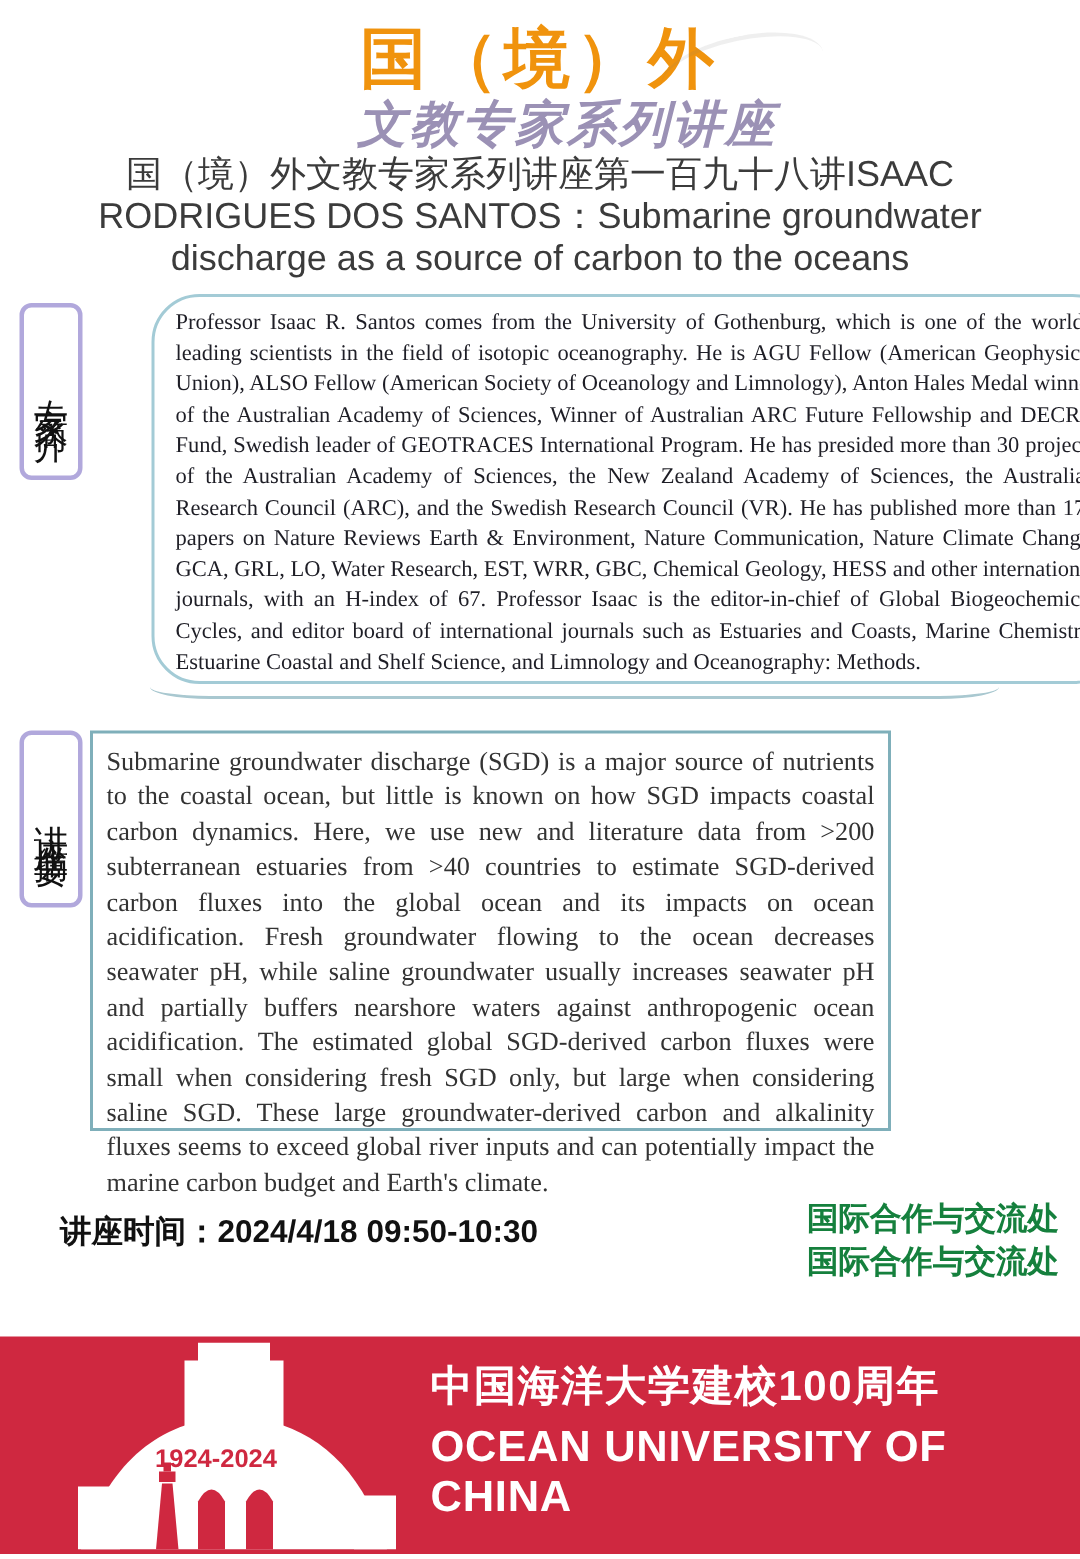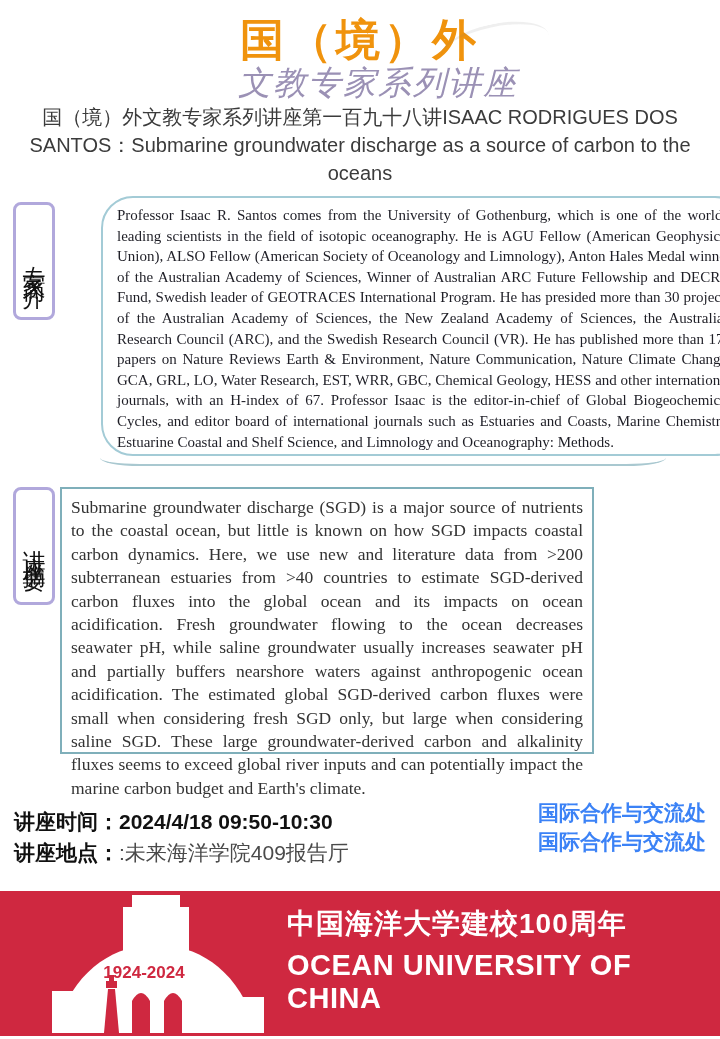--- a/index.html
+++ b/index.html
@@ -11,33 +11,33 @@
   }
 
   
   .logo-wrap { position:absolute; top:10px; left:0; width:720px; text-align:center; }
   .logo-line1 {
     font-family:"Liberation Sans", sans-serif;
     font-size:44px; font-weight:900; color:#F0930D; letter-spacing:4px; line-height:60px;
   }
   .logo-line2 {
     font-family:"Liberation Sans", sans-serif;
-    font-size:33px; font-weight:400; font-style:italic; color:#9B91B5;
+    font-size:33px; font-weight:700; font-style:italic; color:#9B91B5;
     letter-spacing:2px; line-height:34px; margin-top:-4px;padding-left:36px;
   }
   .logo-swirl {
     position:absolute; top:14px; left:440px; width:110px; height:44px;
     border-top:3px solid rgba(120,120,120,0.12); border-radius:50%;
     transform:rotate(-12deg);
   }
 
   
   .title-block {
     position:absolute; top:103px; left:20px; width:680px;
-    text-align:center; color:#3B3B3B; font-size:20px; line-height:28px; font-weight:400;
+    text-align:center; color:#3B3B3B; font-size:24px; line-height:28px; font-weight:400;
   }
   .title-zh { font-family:"Liberation Serif", serif; }
   .title-en { font-family:"Liberation Sans", sans-serif; }
 
   
   .v-label {
     position:absolute; left:13px; width:42px;
     border:3px solid #B1A8DC; border-radius:8px; background:#ffffff;
     display:flex; align-items:center; justify-content:center;
     font-family:"Liberation Serif", serif; font-size:23px; color:#111111;
@@ -64,28 +64,28 @@
   
   .abs-box {
     position:absolute; top:487px; left:60px; width:534px; height:267px;
     border:2px solid #7FAFBA; background:#ffffff;
     padding:7px 9px;
     font-family:Liberation Serif, serif; font-size:17.5px; line-height:23.4px;
     color:#333333; text-align:justify;
   }
 
   
-  .info-left { position:absolute; top:806px; left:14px; font-size:21px; line-height:31px; color:#111111; }
+  .info-left { position:absolute; top:806px; left:40px; font-size:21px; line-height:31px; color:#111111; }
   .info-row { white-space:nowrap; }
   .info-label { font-weight:bold; font-family:"Liberation Sans", sans-serif; }
   .info-time  { font-weight:bold; font-family:"Liberation Sans", sans-serif; }
   .info-place { font-weight:400; color:#4A4A4A; }
   .info-right {
     position:absolute; top:798px; right:14px; text-align:right;
-    font-weight:bold; font-size:21px; line-height:29px; color:#3b82f6;
+    font-weight:bold; font-size:21px; line-height:29px; color:#15803d;
     font-family:"Liberation Sans", sans-serif;
   }
 
   
   .banner {
     position:absolute; top:891px; left:0; width:720px; height:145px;
     background:#CF2840; display:flex; align-items:center;
   }
   .banner-logo { position:absolute; left:52px; top:4px; width:212px; height:138px; }
   .banner-text { position:absolute; left:287px; top:8px; color:#ffffff; }
@@ -114,23 +114,20 @@
   <div class="bio-box">Professor Isaac R. Santos comes from the University of Gothenburg, which is one of the world's leading scientists in the field of isotopic oceanography. He is AGU Fellow (American Geophysical Union), ALSO Fellow (American Society of Oceanology and Limnology), Anton Hales Medal winner of the Australian Academy of Sciences, Winner of Australian ARC Future Fellowship and DECRA Fund, Swedish leader of GEOTRACES International Program. He has presided more than 30 projects of the Australian Academy of Sciences, the New Zealand Academy of Sciences, the Australian Research Council (ARC), and the Swedish Research Council (VR). He has published more than 170 papers on Nature Reviews Earth &amp; Environment, Nature Communication, Nature Climate Change, GCA, GRL, LO, Water Research, EST, WRR, GBC, Chemical Geology, HESS and other international journals, with an H-index of 67. Professor Isaac is the editor-in-chief of Global Biogeochemical Cycles, and editor board of international journals such as Estuaries and Coasts, Marine Chemistry, Estuarine Coastal and Shelf Science, and Limnology and Oceanography: Methods.</div>
   <div class="bio-underline"></div>
 
   <div class="v-label abs-label">讲座摘要</div>
   <div class="abs-box">Submarine groundwater discharge (SGD) is a major source of nutrients to the coastal ocean, but little is known on how SGD impacts coastal carbon dynamics. Here, we use new and literature data from &gt;200 subterranean estuaries from &gt;40 countries to estimate SGD-derived carbon fluxes into the global ocean and its impacts on ocean acidification. Fresh groundwater flowing to the ocean decreases seawater pH, while saline groundwater usually increases seawater pH and partially buffers nearshore waters against anthropogenic ocean acidification. The estimated global SGD-derived carbon fluxes were small when considering fresh SGD only, but large when considering saline SGD. These large groundwater-derived carbon and alkalinity fluxes seems to exceed global river inputs and can potentially impact the marine carbon budget and Earth's climate.</div>
 
   <div class="info-left">
     <div class="info-row">
       <span class="info-label">讲座时间：</span><span class="info-time">2024/4/18 09:50-10:30</span>
     </div>
-    <div class="info-row">
-      <span class="info-label">讲座地点：</span><span class="info-place">:未来海洋学院409报告厅</span>
-    </div>
   </div>
 
   <div class="info-right">
     <div>国际合作与交流处</div>
     <div>国际合作与交流处</div>
   </div>
 
   <div class="banner">
     <svg class="banner-logo" viewBox="0 0 212 138" xmlns="http://www.w3.org/2000/svg">
 

